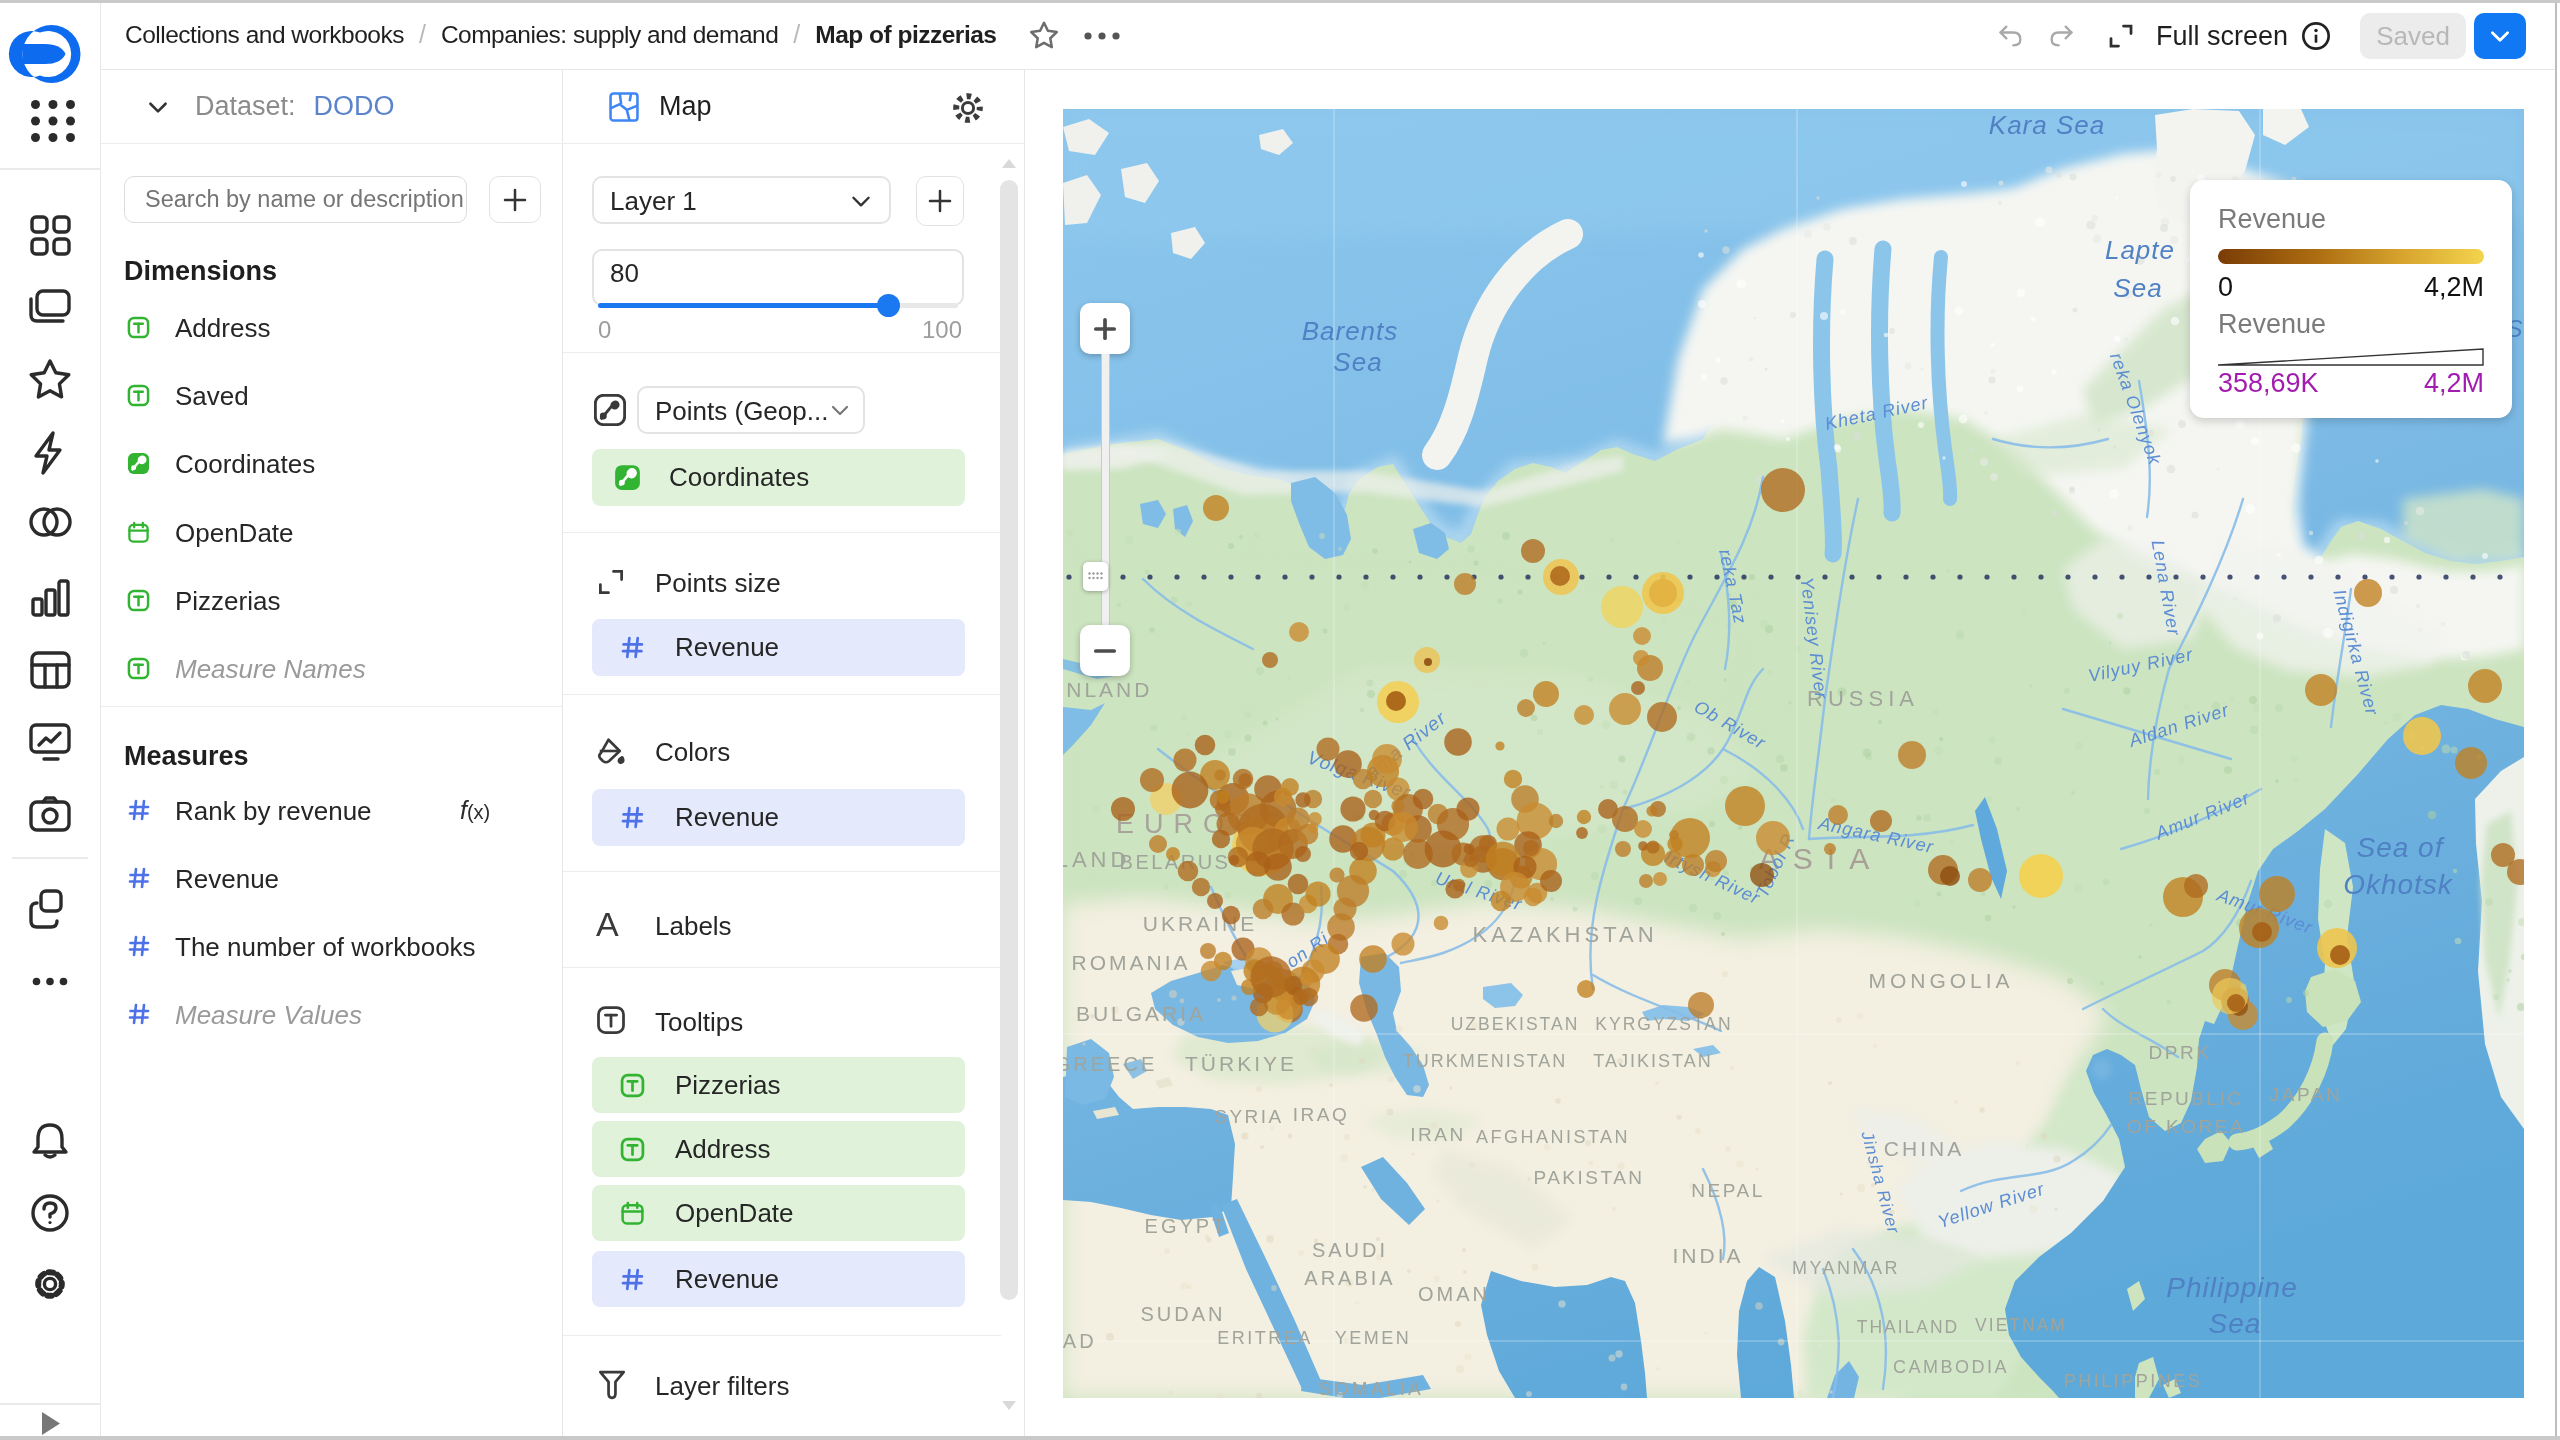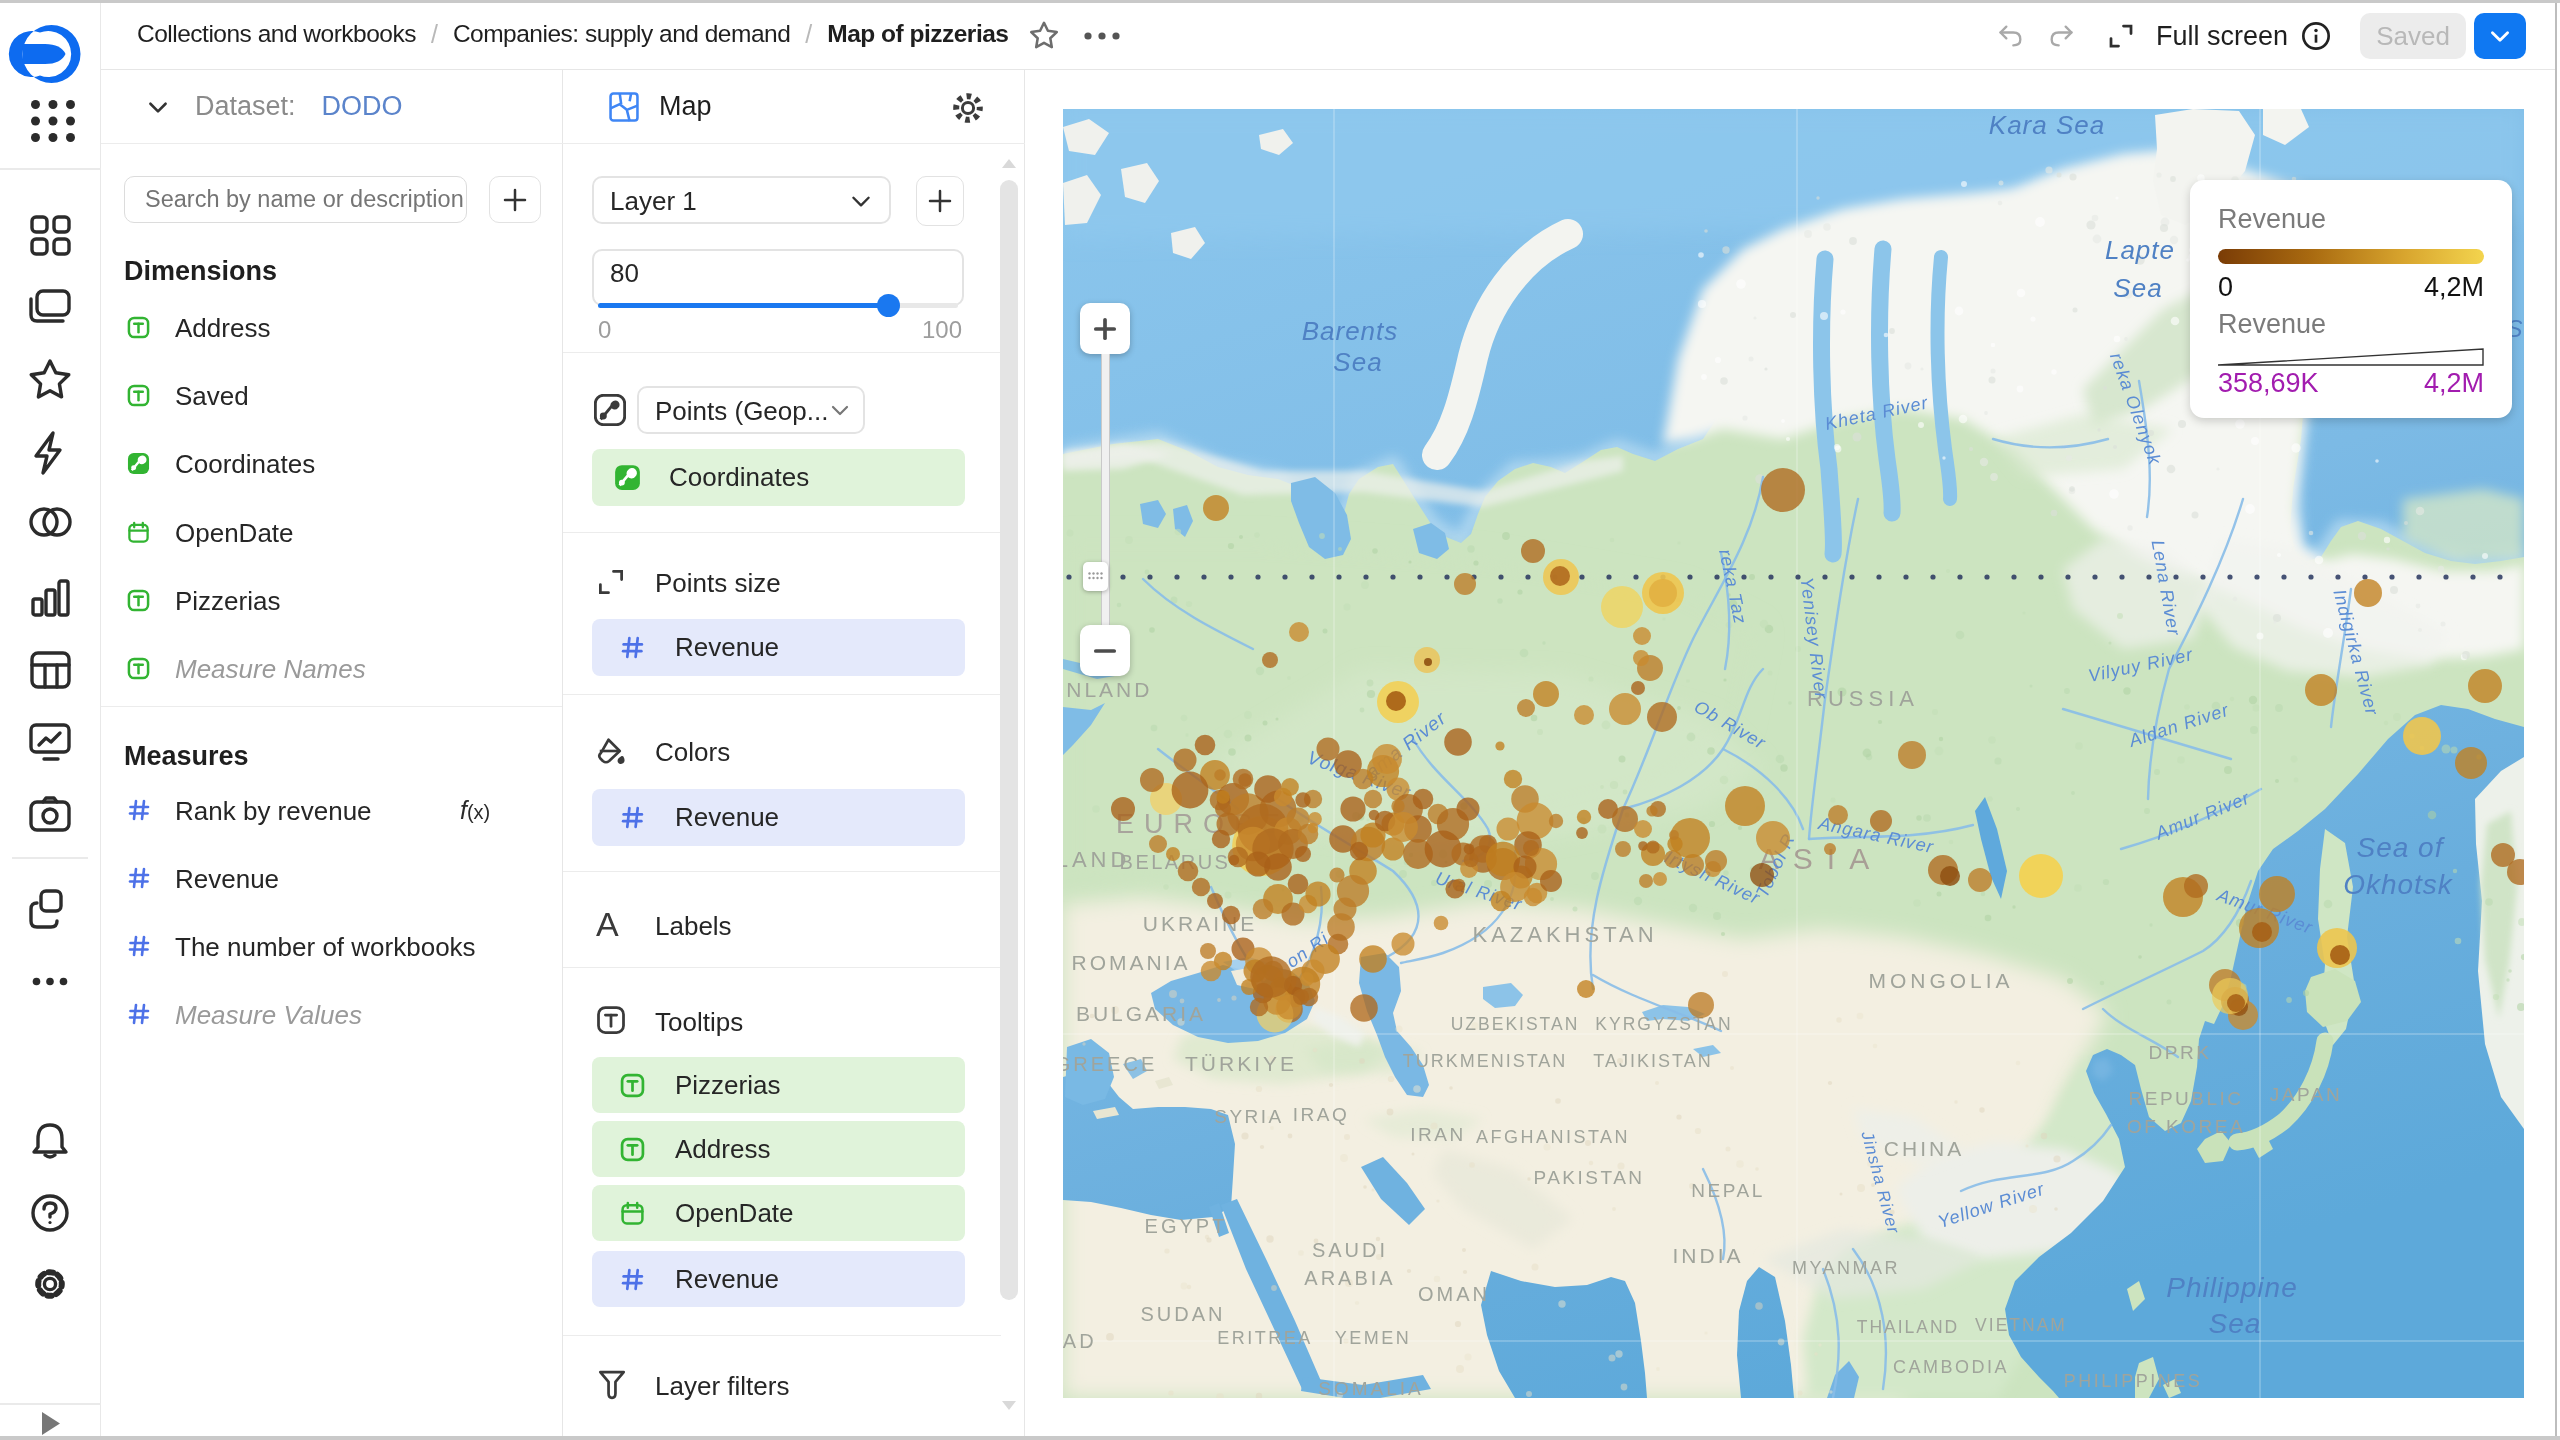--- a/index.html
+++ b/index.html
@@ -140,21 +140,21 @@
       <g transform="translate(32,1263)">
         <circle cx="18" cy="18" r="5.6"></circle>
         <circle cx="18" cy="18" r="11.8" stroke-width="6" stroke-dasharray="4.6 4.7" stroke-dashoffset="2"></circle>
       </g>
     </g>
 
     <path d="M42 1409 L60 1420.5 L42 1432 Z" fill="#777"></path>
   </svg>
 </div>
 
-<div class="abs" style="left:137px;top:20px;display:flex;align-items:flex-start">
+<div class="abs" style="left:125px;top:20px;display:flex;align-items:center">
   <span class="crumb">Collections and workbooks</span>
     <span class="crumbsep">/</span>
   <span class="crumb">Companies: supply and demand</span>
     <span class="crumbsep">/</span>
   <span class="crumb bold">Map of pizzerias</span>
 </div>
 <svg class="abs" style="left:1026px;top:18px" width="36" height="36" viewBox="0 0 24 24" fill="none" stroke="#6d6d6d" stroke-width="1.7" stroke-linejoin="round">
     <path d="M12 3.2 l2.6 5.3 5.9 .9 -4.3 4.1 1 5.9 -5.2 -2.8 -5.2 2.8 1 -5.9 -4.3 -4.1 5.9 -.9 Z"></path>
   </svg>
 <svg class="abs" style="left:1082px;top:26px" width="40" height="20" viewBox="0 0 40 20" fill="#555">
@@ -188,21 +188,21 @@
       <path d="M5 9 L12 16 L19 9"></path>
     </svg>
   </div>
 
 <div class="abs" style="left:101px;top:70px;width:462px">
   <div class="hdr" style="padding-left:44px">
     <svg width="26" height="26" viewBox="0 0 24 24" fill="none" stroke="#333" stroke-width="2.4" stroke-linecap="round" stroke-linejoin="round">
         <path d="M5 9 L12 16 L19 9"></path>
       </svg>
     <span style="font-size:27px;color:#8b8b8b;margin-left:24px">Dataset:</span>
-    <span style="font-size:27px;color:#5b84cb;margin-left:26px">DODO</span>
+    <span style="font-size:27px;color:#5b84cb;margin-left:18px">DODO</span>
   </div>
 </div>
 <input class="abs search" style="left: 124px; top: 176px;" value="" placeholder="Search by name or description">
 <div class="abs plusbtn" style="left:489px;top:176px;width:52px;height:47px">
   <svg width="30" height="30" viewBox="0 0 24 24" stroke="#333" stroke-width="2" stroke-linecap="round">
       <line x1="12" y1="4" x2="12" y2="20"></line>
       <line x1="4" y1="12" x2="20" y2="12"></line>
     </svg>
 </div>
 <div class="abs secttl" style="left:124px;top:256px">Dimensions</div>

